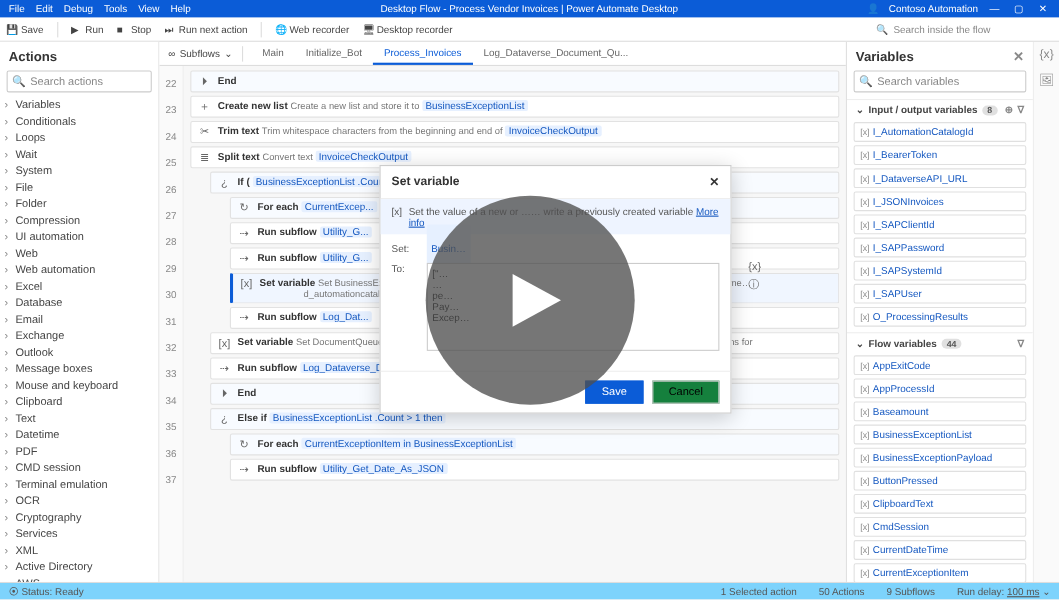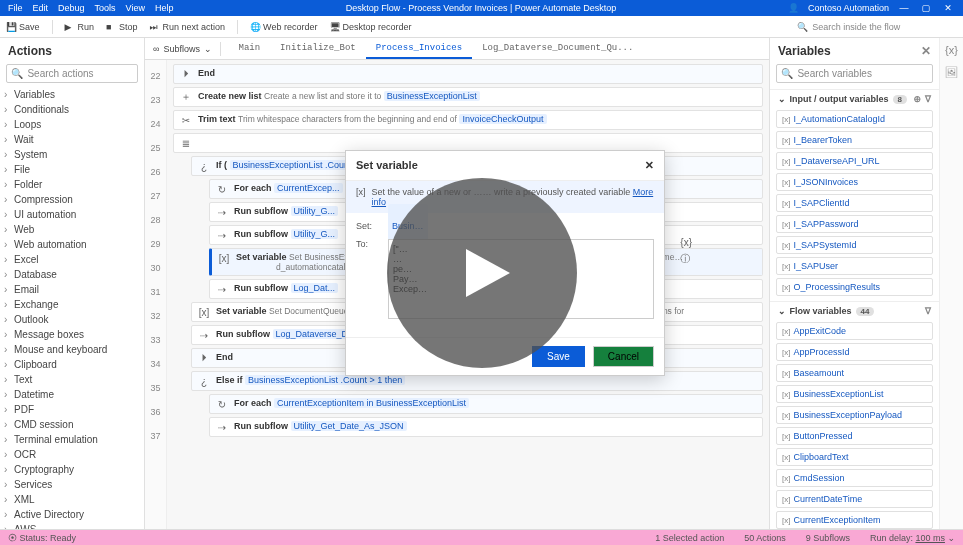--- a/index.html
+++ b/index.html
@@ -27,21 +27,21 @@
 .actions h2 { font-size: 12px; font-weight: 600; padding: 6px 8px; }
 .actions .search { margin: 0 6px 4px; border: 1px solid #ccc; border-radius: 2px; padding: 3px 4px; display: flex; align-items: center; gap: 4px; color: #888; }
 .actions ul { list-style: none; overflow-y: auto; flex: 1; }
 .actions li { padding: 2px 8px 2px 14px; color: #444; position: relative; cursor: pointer; white-space: nowrap; }
 .actions li::before { content: "›"; position: absolute; left: 4px; color: #888; }
 
 
 .center { flex: 1; background: #f7f7f7; display: flex; flex-direction: column; min-width: 0; }
 .subflowbar { height: 22px; background: #fff; border-bottom: 1px solid #ddd; display: flex; align-items: center; padding: 0 8px; gap: 4px; font-size: 9px; }
 .subflowbar .label { display: flex; align-items: center; gap: 4px; color: #444; }
-.subflowbar .tab { padding: 4px 10px; color: #666; border-bottom: 2px solid transparent; cursor: pointer; font-family: Liberation Mono, monospace; }
+.subflowbar .tab { padding: 4px 10px; color: #666; border-bottom: 2px solid transparent; cursor: pointer; }
 .subflowbar .tab.active { color: #0b5cd7; border-bottom-color: #0b5cd7; }
 
 .flowarea { flex: 1; display: flex; overflow: hidden; position: relative; }
 .gutter { width: 22px; background: #fafafa; border-right: 1px solid #eee; text-align: center; color: #888; font-size: 9px; padding-top: 4px; }
 .gutter div { height: 24px; line-height: 24px; }
 
 .steps { flex: 1; padding: 4px 6px; overflow: hidden; position: relative; }
 .step { background: #fff; border: 1px solid #e2e2e2; border-radius: 2px; margin-bottom: 3px; padding: 3px 6px; font-size: 9px; display: flex; align-items: flex-start; gap: 6px; }
 .step.indented1 { margin-left: 18px; }
 .step.indented2 { margin-left: 36px; }
@@ -81,21 +81,21 @@
 .dialog button { font-size: 10px; padding: 4px 14px; border: 1px solid #ccc; background: #15803d; cursor: pointer; }
 .dialog button.primary { background: #0b5cd7; color: #fff; border-color: #0b5cd7; }
 .dialog .extra { position: absolute; right: -28px; top: 86px; display: flex; flex-direction: column; gap: 4px; color: #666; font-size: 10px;}
 
 
 .overlay { position: absolute; inset: 0; display: flex; align-items: center; justify-content: center; z-index: 20; pointer-events: none; }
 .playbtn { width: 190px; height: 190px; border-radius: 50%; background: rgba(80,80,80,.78); display: flex; align-items: center; justify-content: center; }
 .playbtn svg { width: 80px; height: 80px; }
 
 
-.statusbar { height: 16px; background: #f9a8d4; border-top: 1px solid #ddd; display: flex; align-items: center; font-size: 9px; color: #555; padding: 0 8px; gap: 20px; }
+.statusbar { height: 16px; background: #7dd3fc; border-top: 1px solid #ddd; display: flex; align-items: center; font-size: 9px; color: #555; padding: 0 8px; gap: 20px; }
 .statusbar .spacer { flex: 1; }
 </style>
 </head>
 <body>
 
 <div class="titlebar">
   <div class="menu">
     <span>File</span>
     <span>Edit</span>
     <span>Debug</span>
@@ -230,20 +230,21 @@
           <div class="step ">
             <span class="sicon">＋</span>
             <div style="flex:1"><span class="stitle">Create new list</span> <span class="sdesc">Create a new list and store it to</span> <span class="token">BusinessExceptionList</span></div>
           </div>
           <div class="step ">
             <span class="sicon">✂</span>
             <div style="flex:1"><span class="stitle">Trim text</span> <span class="sdesc">Trim whitespace characters from the beginning and end of</span> <span class="token">InvoiceCheckOutput</span></div>
           </div>
           <div class="step ">
             <span class="sicon">≣</span>
+            <div style="flex:1"><span class="stitle">Split text</span> <span class="sdesc">Convert text</span> <span class="token">InvoiceCheckOutput</span></div>
           </div>
           <div class="step control indented1">
             <span class="sicon">¿</span>
             <div style="flex:1"><span class="stitle">If  (</span> <span class="token">BusinessExceptionList .Count</span></div>
           </div>
           <div class="step control indented2">
             <span class="sicon">↻</span>
             <div style="flex:1"><span class="stitle">For each</span> <span class="token">CurrentExcep...</span></div>
           </div>
           <div class="step indented2">

